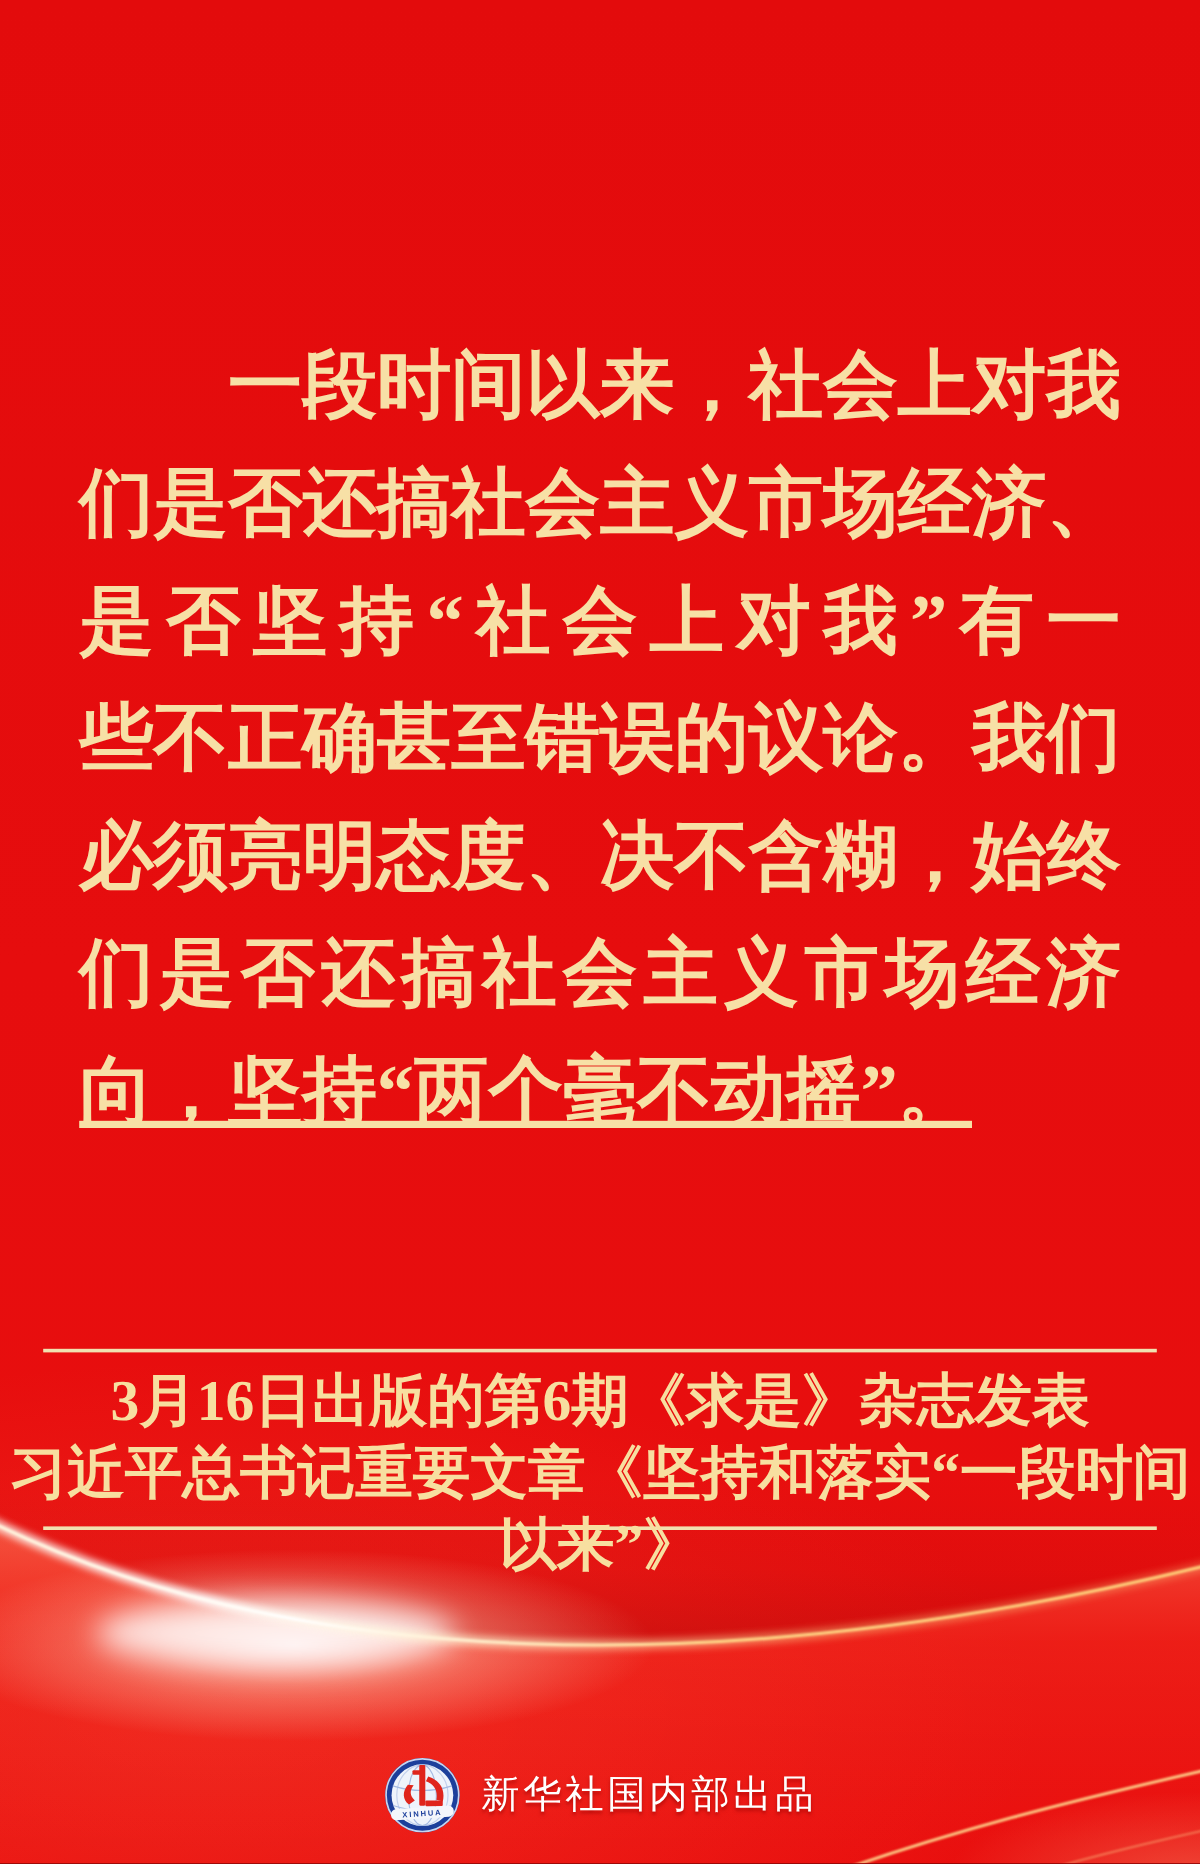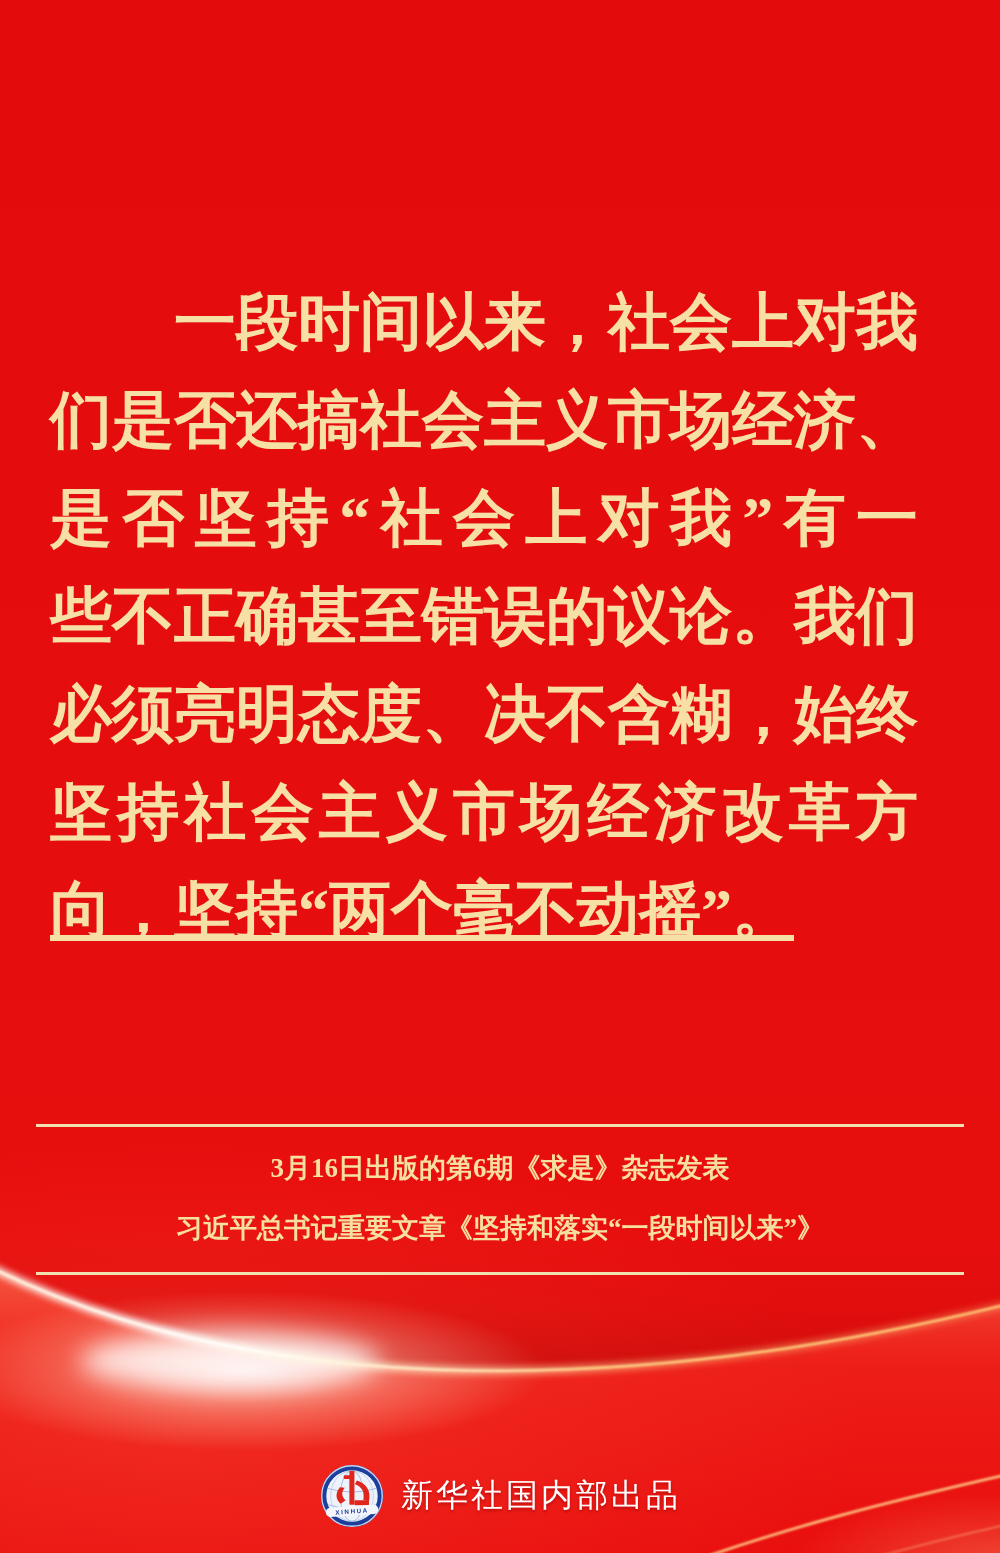--- a/index.html
+++ b/index.html
@@ -24,21 +24,21 @@
     top: 1233px;
     width: 1000px;
     height: 320px;
     display: block;
     pointer-events: none;
   }
 
   
   .quote {
     position: absolute;
-    left: 50px;
+    left: 66px;
     top: 273px;
     width: 868px;
     color: #f7e0a6;
     font-size: 62px;
     line-height: 98px;
     font-weight: 900;
     letter-spacing: 0;
   }
   .quote-line {
     text-align: justify;
@@ -60,21 +60,21 @@
   .sep-bottom { top: 1272px; }
 
   
   .attribution {
     position: absolute;
     left: 0;
     right: 0;
     top: 1138px;
     text-align: center;
     color: #f7dfa0;
-    font-size: 27px;
+    font-size: 48px;
     line-height: 60px;
     font-weight: 700;
   }
 
   
   .footer {
     position: absolute;
     left: 0;
     right: 0;
     top: 1460px;
@@ -158,21 +158,21 @@
     <path d="M 810 344 C 890 318, 960 302, 1014 290" fill="none" stroke="#ffdb90" stroke-width="1.5" filter="url(#b1)" opacity="0.5"></path>
     <ellipse cx="1000" cy="330" rx="210" ry="70" fill="url(#cornerGlow)"></ellipse>
   </svg>
 
   <div class="quote">
     <div class="quote-line first">一段时间以来，社会上对我</div>
     <div class="quote-line">们是否还搞社会主义市场经济、</div>
     <div class="quote-line">是否坚持“社会上对我”有一</div>
     <div class="quote-line">些不正确甚至错误的议论。我们</div>
     <div class="quote-line">必须亮明态度、决不含糊，始终</div>
-    <div class="quote-line">坚持社会主义市场经济改革方</div>
+    <div class="quote-line">们是否还搞社会主义市场经济</div>
     <div class="quote-line last">向，坚持“两个毫不动摇”。</div>
   </div>
 
   <div class="sep sep-top"></div>
   <div class="sep sep-bottom"></div>
 
   <div class="attribution">
     <div>3月16日出版的第6期《求是》杂志发表</div>
     <div>习近平总书记重要文章《坚持和落实“一段时间以来”》</div>
   </div>

